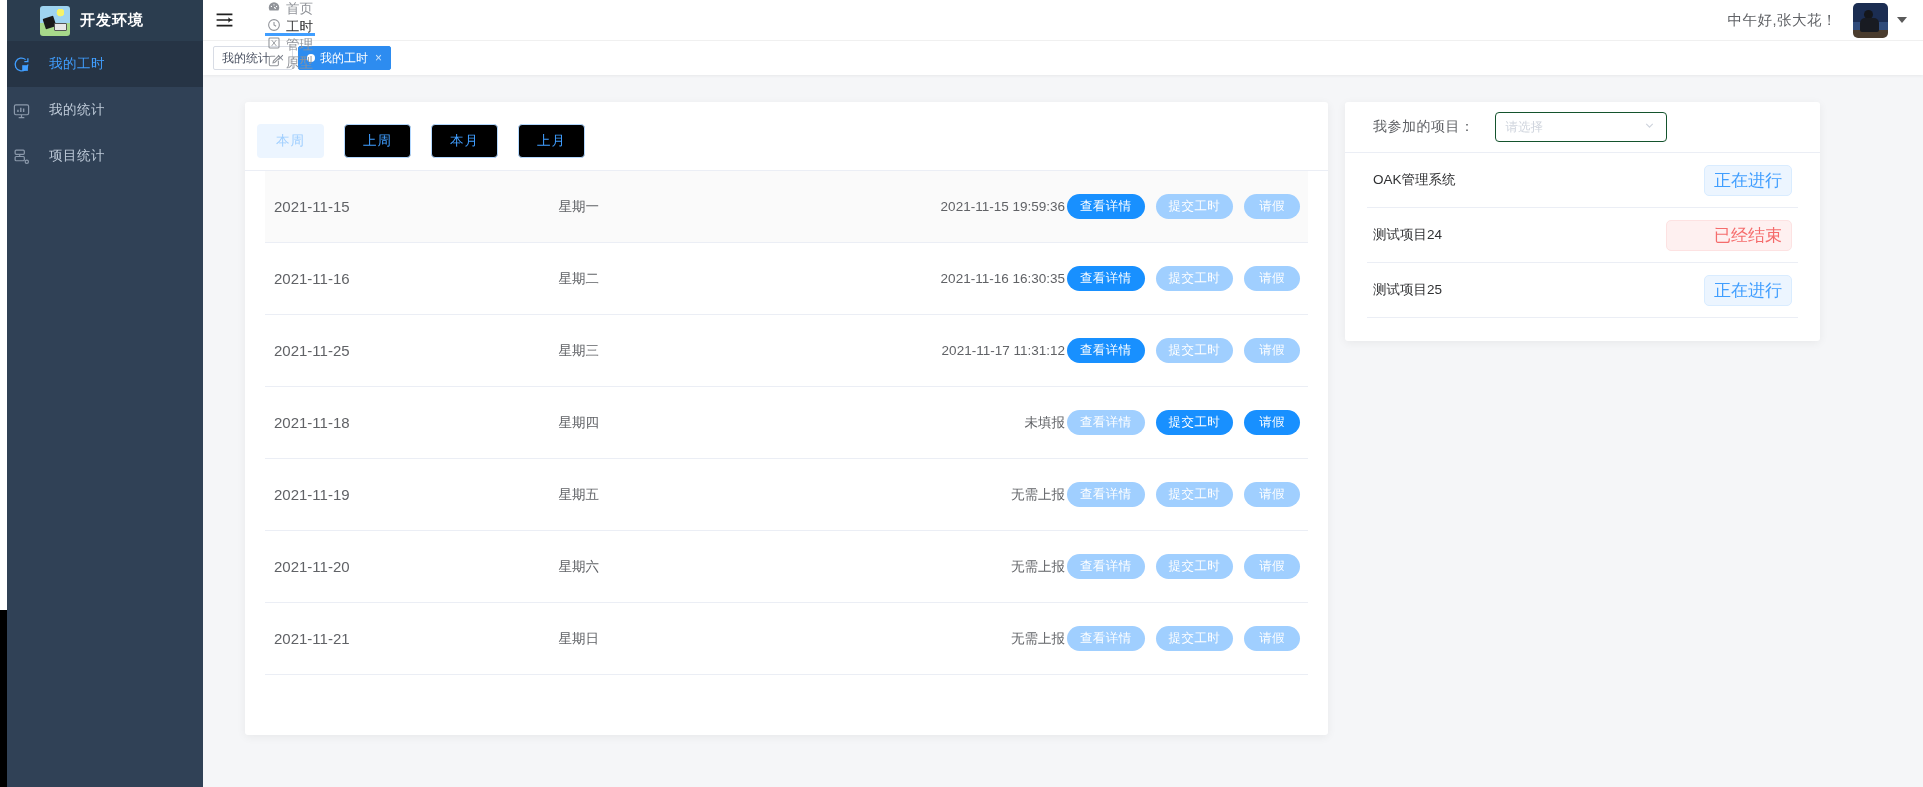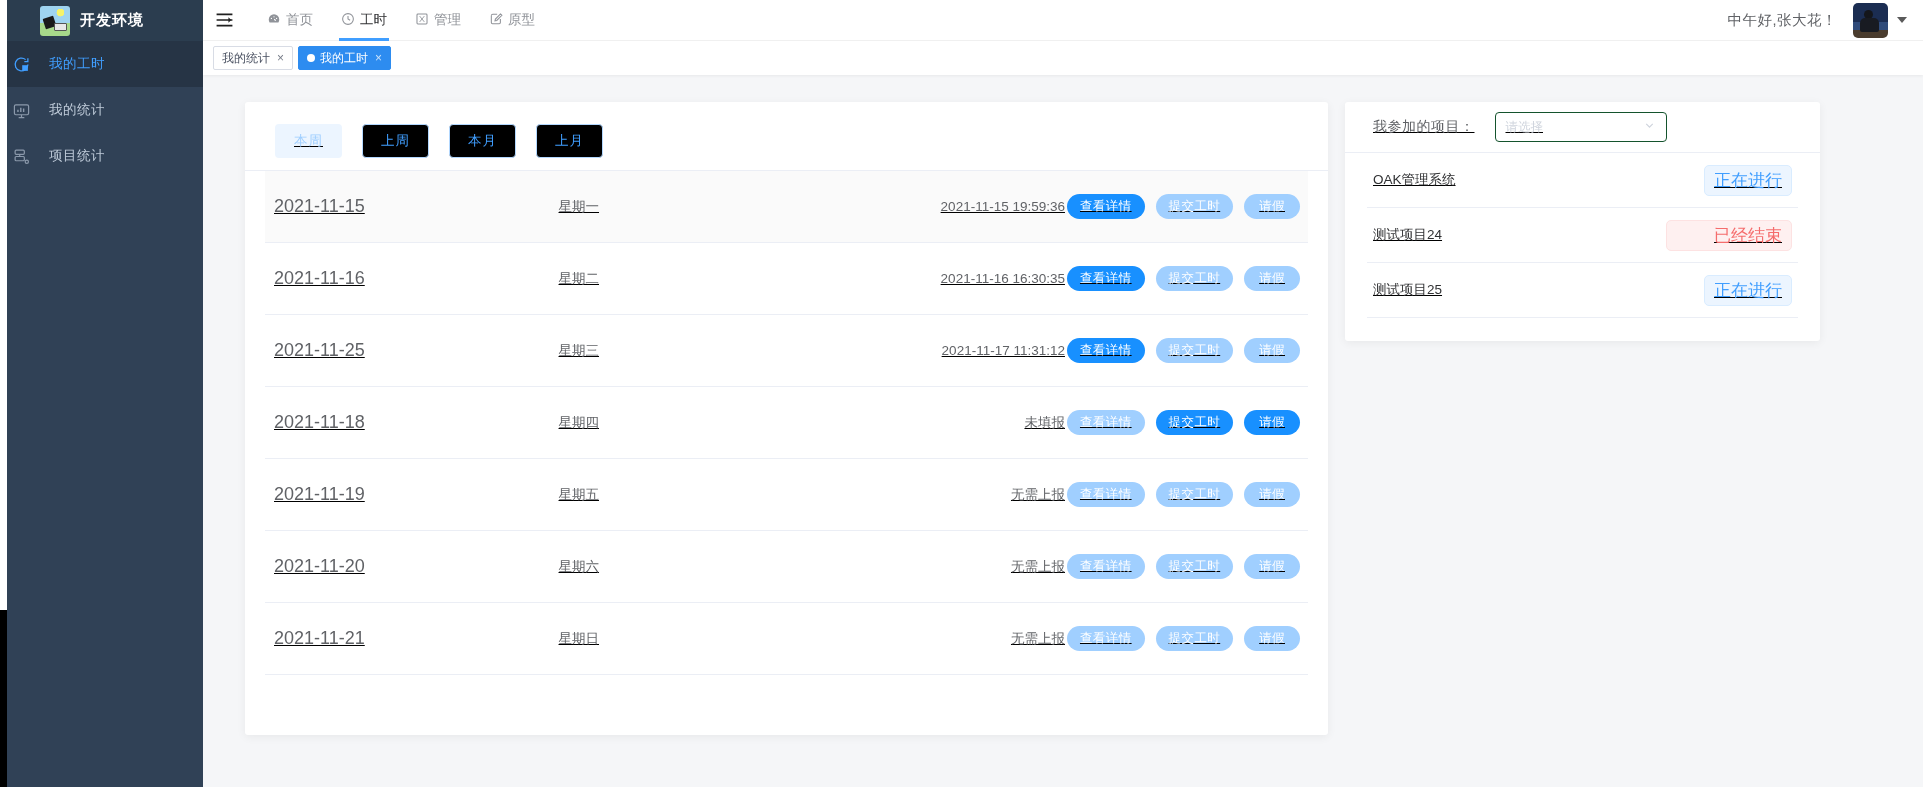--- a/index.html
+++ b/index.html
@@ -52,21 +52,21 @@
   .menu-item .mi-icon { width:26px; flex:none; display:flex; align-items:center; justify-content:flex-start; }
   .menu-item .mi-label { margin-left:10px; letter-spacing:0.5px; }
 
   
   .header {
     position:absolute; left:203px; top:0; right:0; height:41px;
     background:#fff; display:flex; align-items:center;
     border-bottom:1px solid #f0f0f0; z-index:20;
   }
   .hamburger { width:42px; display:flex; align-items:center; justify-content:center; cursor:pointer; }
-  .nav-menu { display:flex; align-items:center; height:41px; margin-left:8px; }
+  .nav-menu { display:flex; align-items:center; height:41px; margin-left:8px;flex-direction:column; }
   .nav-item {
     display:flex; align-items:center; gap:5px; height:41px; padding:0 14px;
     color:#909399; font-size:13.5px; cursor:pointer; position:relative;
   }
   .nav-item.active { color:#303133; }
   .nav-item.active::after {
     content:""; position:absolute; left:12px; right:12px; bottom:0; height:3px; background:#409eff;
   }
   .greeting { margin-left:auto; display:flex; align-items:center; padding-right:16px; }
   .greeting-text { color:#606266; font-size:14.5px; margin-right:16px; letter-spacing:0.5px; }
@@ -99,38 +99,37 @@
   .tag.active { background:#2d8cf0; border-color:#2d8cf0; color:#fff; }
   .tag .dot { width:8px;height:8px;border-radius:50%;background:#fff;margin-right:5px;flex:none; }
   .tag .x { margin-left:7px; font-size:12px; opacity:.75; }
 
   
   .content { position:absolute; left:203px; top:75px; right:0; bottom:0; background:#f5f6f8; }
 
   .card {
     background:#fff; border-radius:3px;
     box-shadow:0 2px 10px 0 rgba(0,0,0,.06);
-    text-decoration:underline;
   }
 
   .left-card { position:absolute; left:42px; top:27px; width:1083px; height:633px; }
-  .filters { padding:22px 0 0 30px; height:60px; display:flex; gap:20px; }
+  .filters { padding:22px 0 0 12px; height:60px; display:flex; gap:20px; }
   .fbtn {
     min-width:56px; height:34px; padding:0 18px; border-radius:4px; font-size:13.5px;
     border:1px solid #b3d8ff; background:#000000; color:#409eff; cursor:pointer;
     font-family:inherit; letter-spacing:1px;
   }
   .fbtn.disabled { border-color:transparent; background:#ecf5ff; color:#a0cfff; cursor:not-allowed; }
   .table-wrap { border-top:1px solid #ebeef5; margin-top:8px; }
   .row {
     display:flex; align-items:center; height:72px; margin:0 20px;
     border-bottom:1px solid #ebeef5;
   }
   .row.hover { background:#fafafa; }
-  .c-date   { width:300px; padding-left:9px; color:#606266; font-size:18px; }
+  .c-date   { width:300px; padding-left:9px; color:#606266; font-size:15px; }
   .c-week   { width:270px; color:#606266; font-size:13.5px; }
   .c-status { width:250px; text-align:right; color:#606266; font-size:13.5px; padding-right:2px; }
   .c-actions{ flex:1; display:flex; justify-content:flex-end; gap:11px; padding-right:8px; }
   .abtn {
     height:25px; padding:0 13px; border:none; border-radius:13px;
     font-size:12.5px; color:#fff; background:#a0cfff; cursor:pointer;
     font-family:inherit; letter-spacing:.4px; white-space:nowrap;
   }
   .abtn.primary { background:#1890ff; }
   .abtn.sm { padding:0 15px; }

